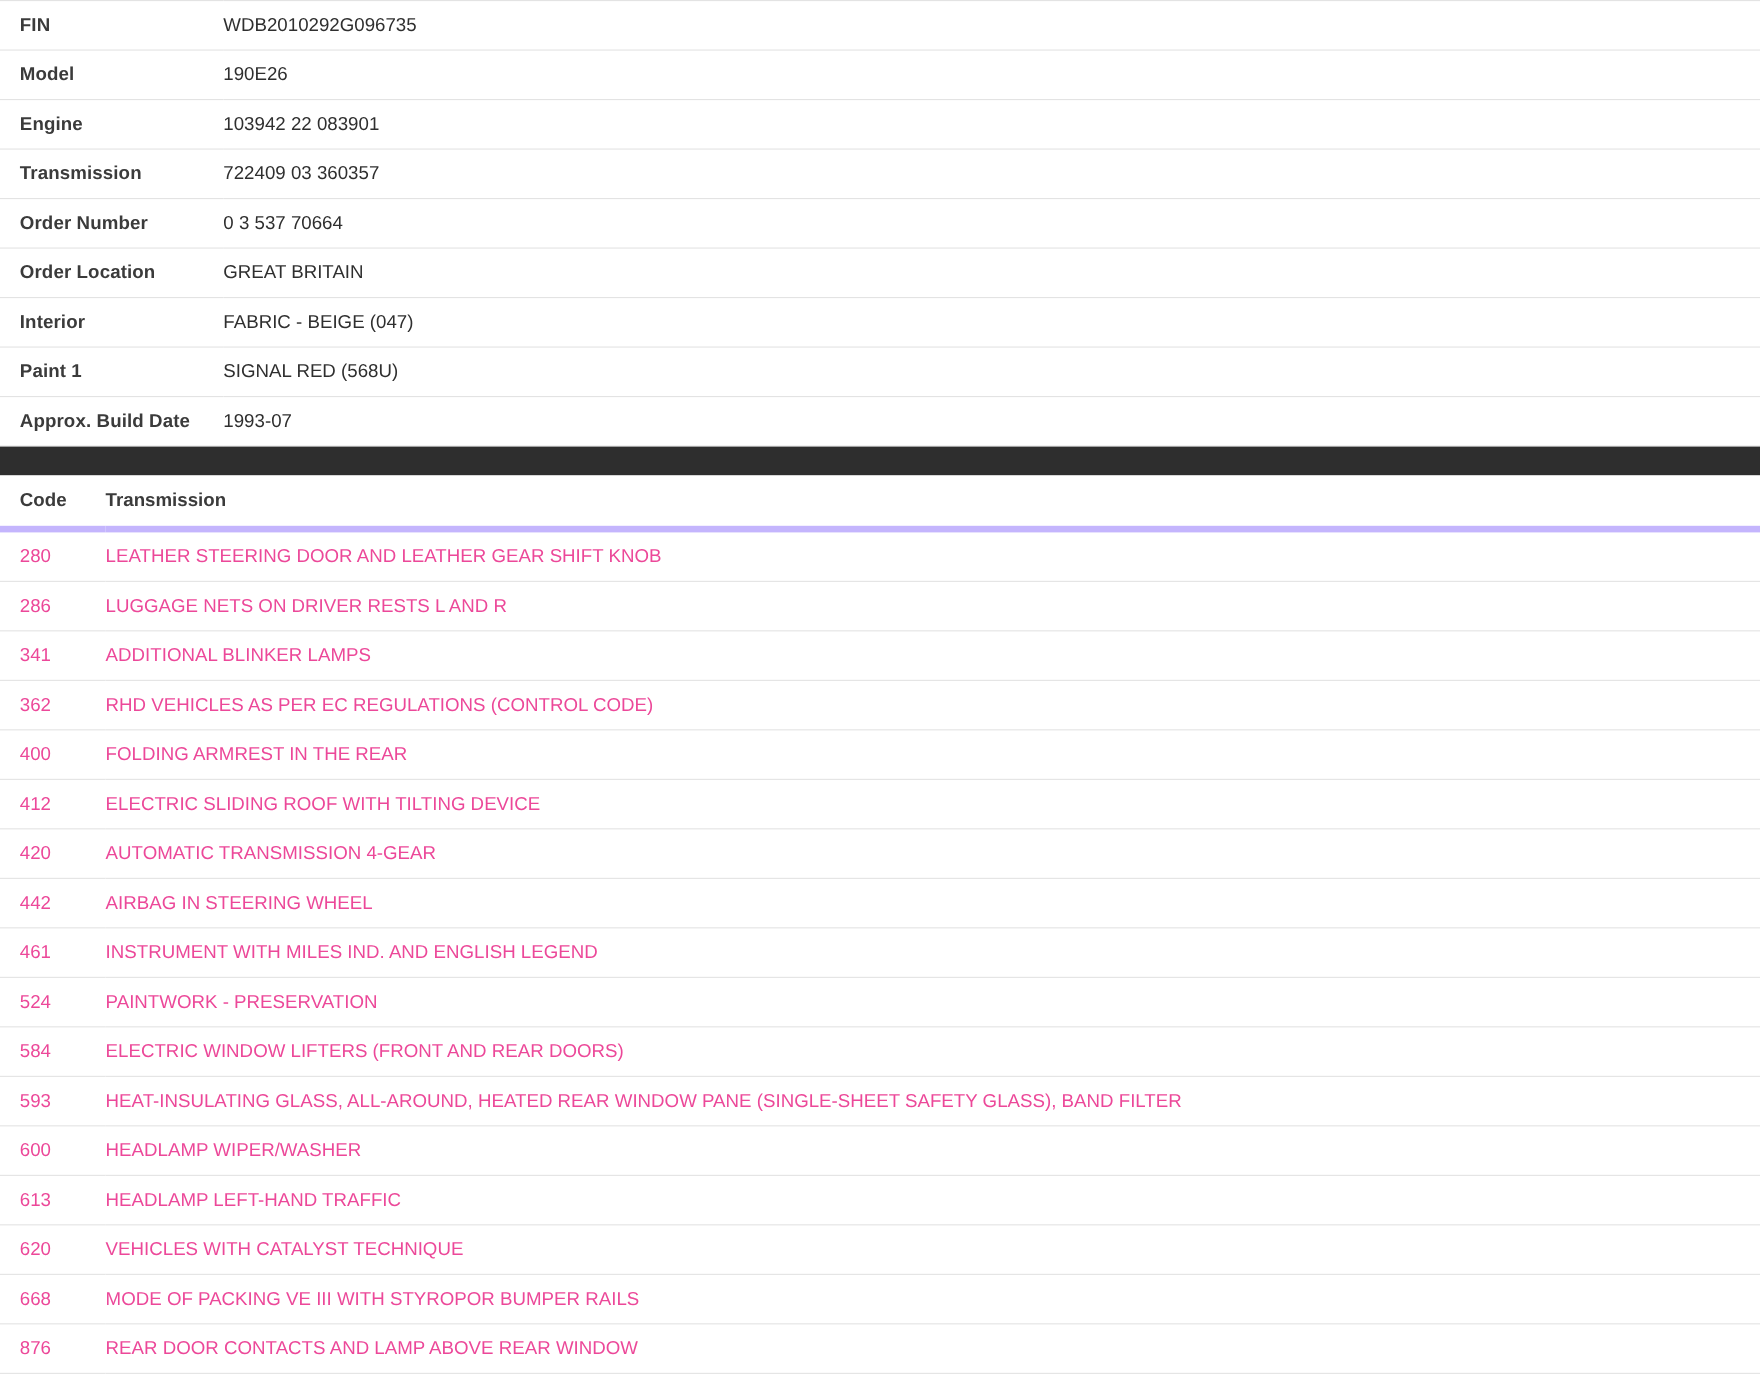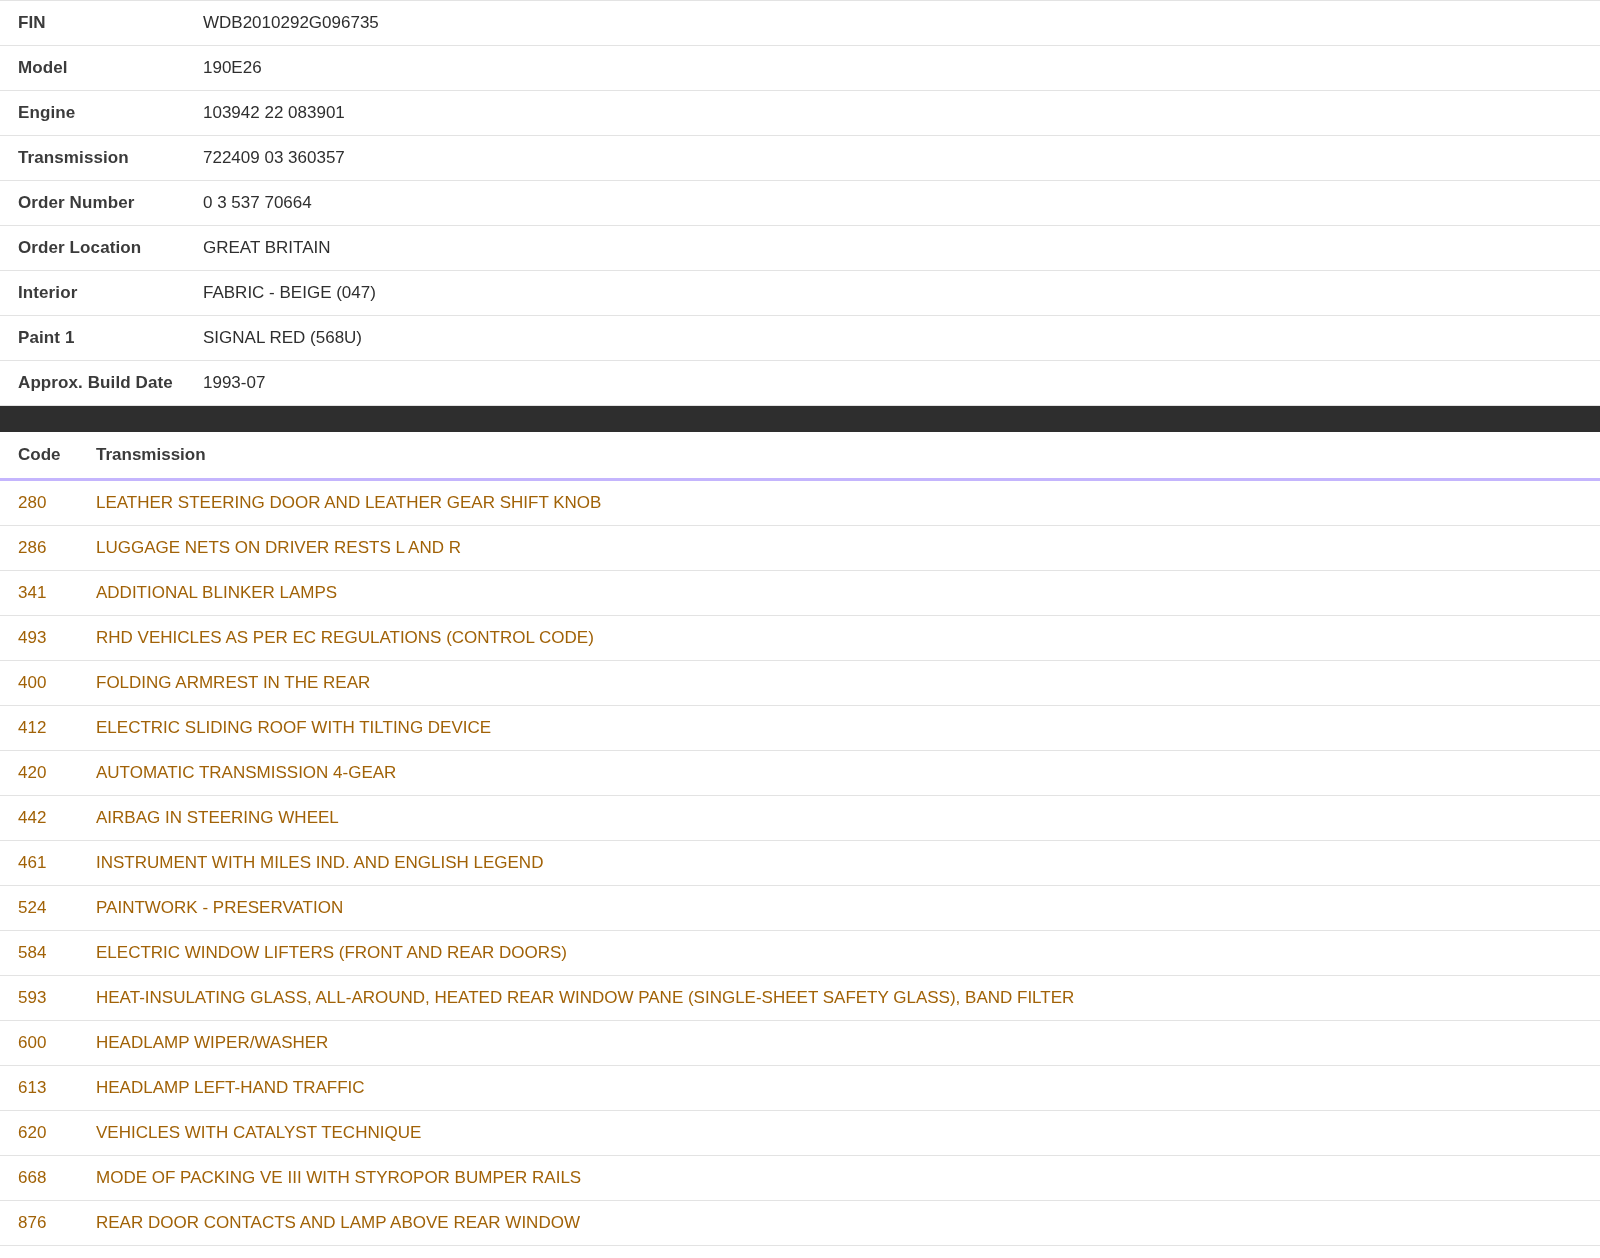--- a/index.html
+++ b/index.html
@@ -70,34 +70,34 @@
   .codes-table th {
     text-align: left;
     font-size: 17px;
     font-weight: bold;
     color: #3b3b3b;
     padding: 13px 0 13px 0;
     line-height: 20px;
   }
   .codes-table td {
     font-size: 17px;
-    color: #a16207;
+    color: #ec4899;
     padding: 12px 0 12px 0;
     line-height: 20px;
     vertical-align: middle;
   }
   .col-code {
     width: 78px;
     padding-left: 18px !important;
   }
   .col-desc {
     padding-left: 0 !important;
   }
   .codes-table thead tr {
-    border-bottom: 3px solid #c4b5fd;
+    border-bottom: 6px solid #c4b5fd;
     margin-top: 27px;
   }
 </style>
 </head>
 <body>
 
 <div class="page">
 
   <table class="spec-table">
     <tbody>
@@ -156,21 +156,21 @@
         </tr>
         <tr>
           <td class="col-code">286</td>
           <td class="col-desc">LUGGAGE NETS ON DRIVER RESTS L AND R</td>
         </tr>
         <tr>
           <td class="col-code">341</td>
           <td class="col-desc">ADDITIONAL BLINKER LAMPS</td>
         </tr>
         <tr>
-          <td class="col-code">493</td>
+          <td class="col-code">362</td>
           <td class="col-desc">RHD VEHICLES AS PER EC REGULATIONS (CONTROL CODE)</td>
         </tr>
         <tr>
           <td class="col-code">400</td>
           <td class="col-desc">FOLDING ARMREST IN THE REAR</td>
         </tr>
         <tr>
           <td class="col-code">412</td>
           <td class="col-desc">ELECTRIC SLIDING ROOF WITH TILTING DEVICE</td>
         </tr>

